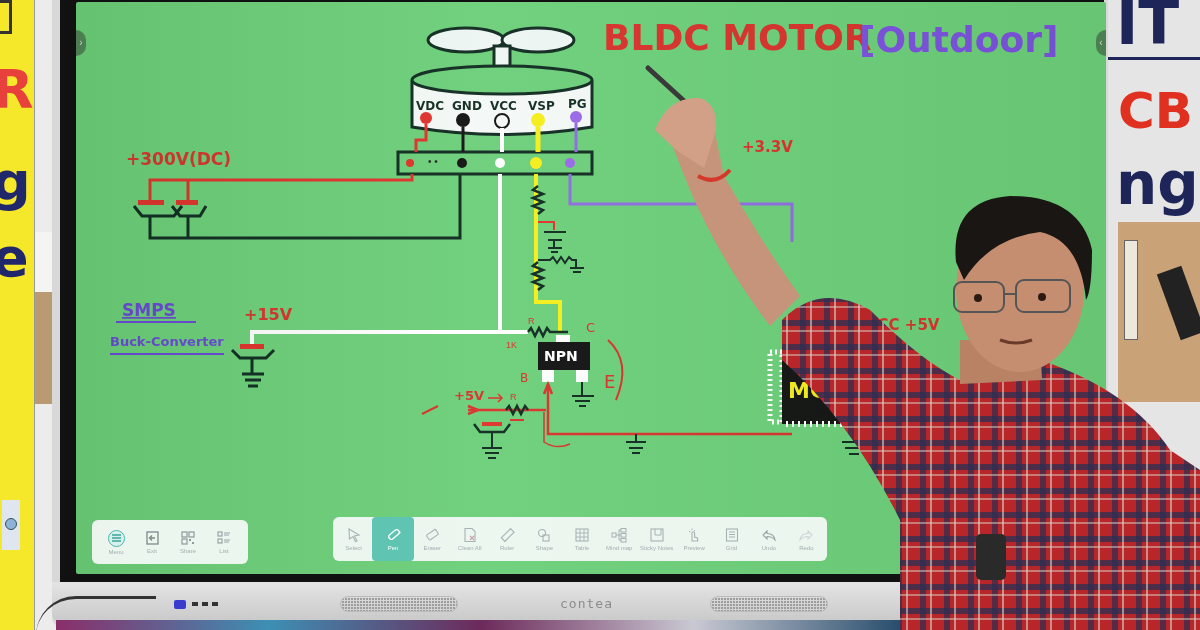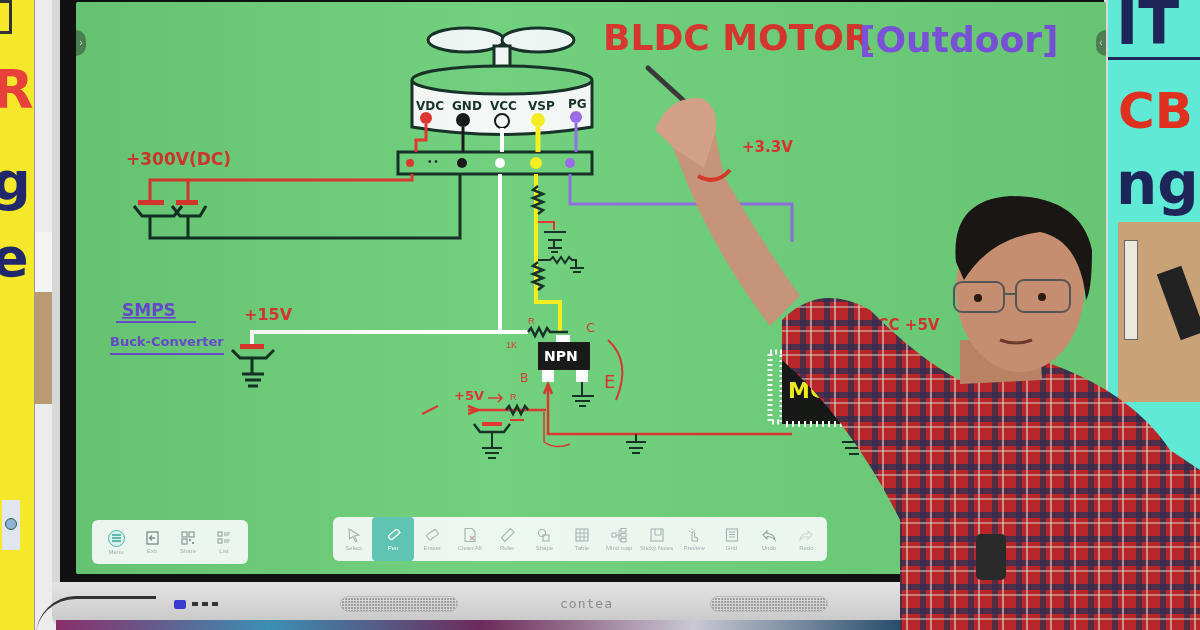--- a/index.html
+++ b/index.html
@@ -9,21 +9,21 @@
   
   .wall-left { position: absolute; left: 0; top: 0; width: 44px; height: 630px; background: #f5e72a; overflow: hidden; }
   .wall-left .letter { position: absolute; left: -8px; font-weight: bold; font-size: 54px; font-family: "DejaVu Sans", sans-serif; }
   .wall-left .frame { position: absolute; left: -10px; top: 0; width: 22px; height: 34px; border: 3px solid #333; }
   .wall-left .dot { position: absolute; left: 2px; top: 500px; width: 18px; height: 50px; background: #dfe6f0; }
   .wall-left .dot::after { content: ""; position: absolute; left: 3px; top: 18px; width: 10px; height: 10px; border-radius: 50%; background: #8fb3d6; border: 1px solid #355; }
   .post { position: absolute; left: 34px; top: 0; width: 22px; height: 630px; background: #ececec; border-left: 1px solid #999; }
   .post .tape1 { position: absolute; left: 0; top: 232px; width: 20px; height: 60px; background: #f4f4f2; }
   .post .tape2 { position: absolute; left: 0; top: 292px; width: 20px; height: 112px; background: #b99a72; }
 
-  .wall-right { position: absolute; right: 0; top: 0; width: 92px; height: 630px; background: #5eead4; overflow: hidden; }
+  .wall-right { position: absolute; right: 0; top: 0; width: 92px; height: 630px; background: #e5e5e5; overflow: hidden; }
   .wall-right .txt { position: absolute; font-weight: bold; font-family: "DejaVu Sans", sans-serif; }
   .wall-right .rule { position: absolute; left: 0; top: 57px; width: 92px; height: 3px; background: #1e2558; }
   .wall-right .board { position: absolute; left: 10px; top: 222px; width: 82px; height: 180px; background: #c9a277; }
   .wall-right .pcb { position: absolute; left: 16px; top: 240px; width: 14px; height: 100px; background: #ece8dc; border: 1px solid #666; }
   .wall-right .pcb2 { position: absolute; left: 60px; top: 268px; width: 26px; height: 70px; background: #222; transform: rotate(-20deg); }
 
   
   .display { position: absolute; left: 52px; top: 0; width: 1056px; height: 626px; background: #d8d8d8; border-radius: 0 0 8px 8px; }
   .bezel { position: absolute; left: 8px; top: 0; width: 1044px; height: 582px; background: #111; }
   .screen { position: absolute; left: 16px; top: 2px; width: 1030px; height: 572px; background: #6ccf79; overflow: hidden; border-radius: 2px; }

